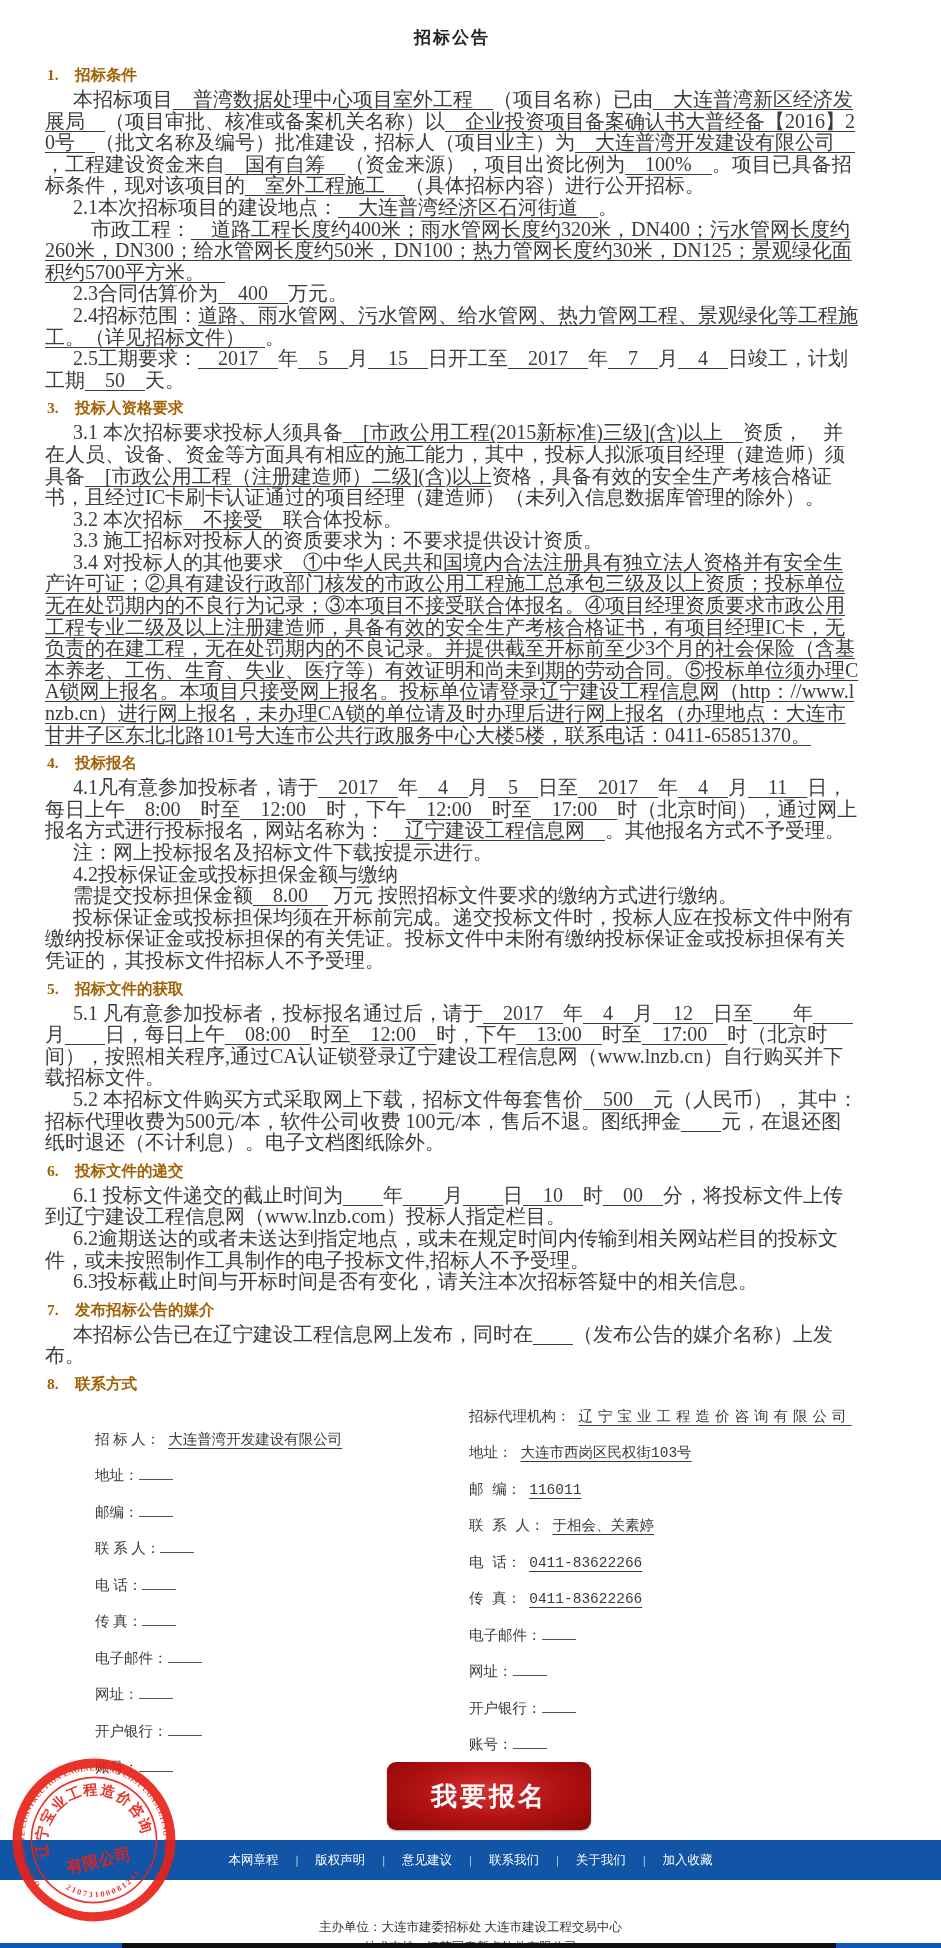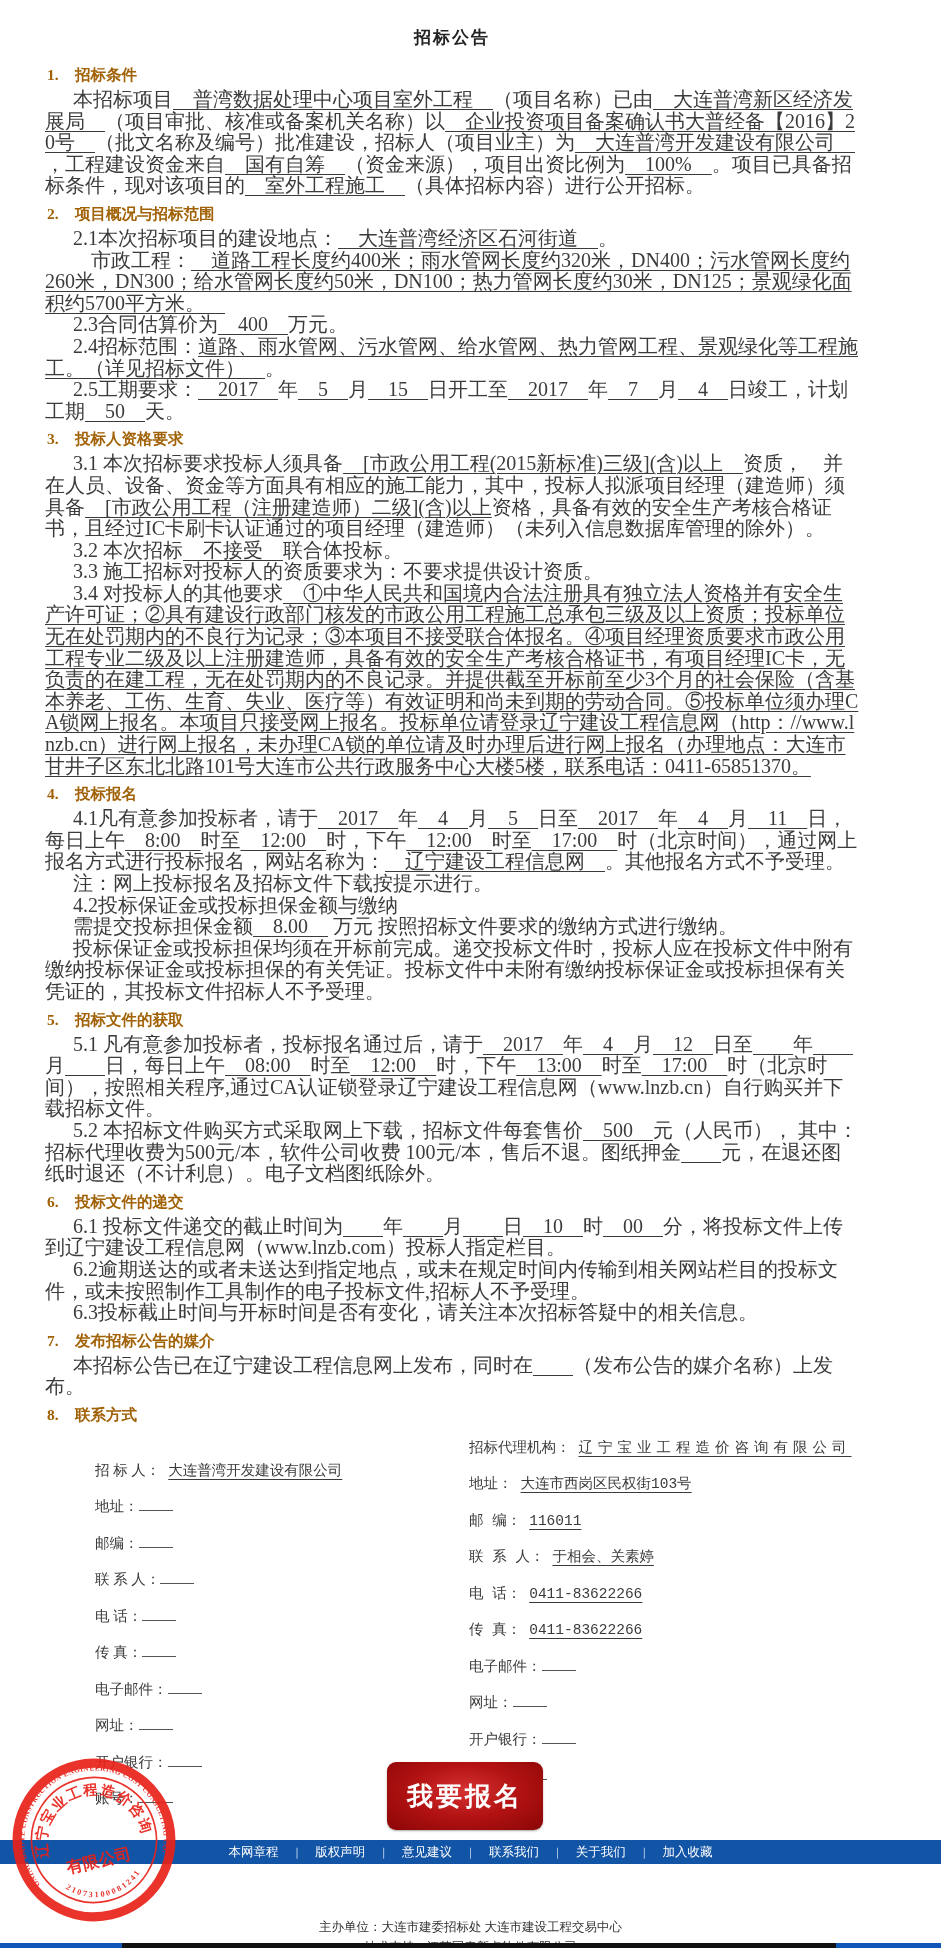--- a/index.html
+++ b/index.html
@@ -31,28 +31,28 @@
   .c-left{width:350px;margin-top:22px;flex:none;}
   .c-right{width:490px;margin-left:24px;flex:none;font-family:Liberation Mono, monospace;}
   .c-row{margin-bottom:15.5px;line-height:21px;min-height:21px;}
   .c-label{white-space:pre;}
   .c-val{text-decoration:underline;text-underline-offset:4px;padding:0 8px;}
   .c-val.blank{display:inline-block;width:34px;height:13px;border-bottom:1px solid #555;
     text-decoration:none;padding:0;vertical-align:baseline;}
   .c-val.agency{letter-spacing:5px;}
   
   .apply-btn{
-    position:absolute;left:387px;top:1762px;width:156px;height:68px;border:none;border-radius:9px;
+    position:absolute;left:387px;top:1762px;width:204px;height:68px;border:none;border-radius:9px;
     background:radial-gradient(ellipse at 50% 42%, #d63333 0%, #b31212 48%, #8a0606 100%);
     color:#ffffff;font-size:26px;font-weight:bold;letter-spacing:3px;cursor:pointer;z-index:4;
     font-family:"Liberation Serif","DejaVu Serif",serif;
     box-shadow:0 1px 2px rgba(0,0,0,.35);
   }
   .navbar{
-    position:absolute;left:0;top:1840px;width:941px;height:24px;background:var(--nav-blue);
+    position:absolute;left:0;top:1840px;width:941px;height:40px;background:var(--nav-blue);
     color:#fff;display:flex;align-items:center;justify-content:center;font-size:12.5px;z-index:2;
   }
   .nav-link{padding:0 13px;cursor:pointer;white-space:nowrap;}
   .nav-sep{color:#d9e6f8;font-size:11px;}
   .footer-lines{position:absolute;top:1870px;left:0;width:941px;text-align:center;
     font-size:12.5px;color:#333;line-height:19.5px;z-index:1;margin-top:48px;}
   .bottom-bar{position:absolute;top:1943px;height:5px;z-index:1;}
   .bb-left{left:0;width:122px;background:var(--bar-blue);}
   .bb-mid{left:122px;width:714px;background:var(--bar-black);}
   .bb-right{left:836px;width:105px;background:var(--bar-blue);}
@@ -61,21 +61,20 @@
 </head>
 <body>
 
 <div class="page">
 
   <div class="doc">
     <div class="title">招标公告</div>
     <div id="doc-sections">
         <div class="sec-h"><span class="num">1.</span><span>招标条件</span></div>
         <div class="para i1"><span>本招标项目</span><span class="u">　普湾数据处理中心项目室外工程　</span><span>（项目名称）已由</span><span class="u">　大连普湾新区经济发展局　</span><span>（项目审批、核准或备案机关名称）以</span><span class="u">　企业投资项目备案确认书大普经备【2016】20号　</span><span>（批文名称及编号）批准建设，招标人（项目业主）为</span><span class="u">　大连普湾开发建设有限公司　</span><span>，工程建设资金来自</span><span class="u">　国有自筹　</span><span>（资金来源），项目出资比例为</span><span class="u">　100%　</span><span>。项目已具备招标条件，现对该项目的</span><span class="u">　室外工程施工　</span><span>（具体招标内容）进行公开招标。</span></div>
-        <div class="sec-h"><span class="num">2.</span><span>项目概况与招标范围</span></div>
         <div class="para i1"><span>2.1本次招标项目的建设地点：</span><span class="u">　大连普湾经济区石河街道　</span><span>。</span></div>
         <div class="para i2"><span>市政工程：</span><span class="u">　道路工程长度约400米；雨水管网长度约320米，DN400；污水管网长度约260米，DN300；给水管网长度约50米，DN100；热力管网长度约30米，DN125；景观绿化面积约5700平方米。　</span></div>
         <div class="para i1"><span>2.3合同估算价为</span><span class="u">　400　</span><span>万元。</span></div>
         <div class="para i1"><span>2.4招标范围：</span><span class="u">道路、雨水管网、污水管网、给水管网、热力管网工程、景观绿化等工程施工。（详见招标文件）　</span><span>。</span></div>
         <div class="para i1"><span>2.5工期要求：</span><span class="u">　2017　</span><span>年</span><span class="u">　5　</span><span>月</span><span class="u">　15　</span><span>日开工至</span><span class="u">　2017　</span><span>年</span><span class="u">　7　</span><span>月</span><span class="u">　4　</span><span>日竣工，计划工期</span><span class="u">　50　</span><span>天。</span></div>
         <div class="sec-h"><span class="num">3.</span><span>投标人资格要求</span></div>
         <div class="para i1"><span>3.1 本次招标要求投标人须具备</span><span class="u">　[市政公用工程(2015新标准)三级](含)以上　</span><span>资质，　并在人员、设备、资金等方面具有相应的施工能力，其中，投标人拟派项目经理（建造师）须具备</span><span class="u">　[市政公用工程（注册建造师）二级](含)以上</span><span>资格，具备有效的安全生产考核合格证书，且经过IC卡刷卡认证通过的项目经理（建造师）（未列入信息数据库管理的除外）。</span></div>
         <div class="para i1"><span>3.2 本次招标</span><span class="u">　不接受　</span><span>联合体投标。</span></div>
         <div class="para i1"><span>3.3 施工招标对投标人的资质要求为：不要求提供设计资质。</span></div>
         <div class="para i1"><span>3.4 对投标人的其他要求</span><span class="u">　①中华人民共和国境内合法注册具有独立法人资格并有安全生产许可证；②具有建设行政部门核发的市政公用工程施工总承包三级及以上资质；投标单位无在处罚期内的不良行为记录；③本项目不接受联合体报名。④项目经理资质要求市政公用工程专业二级及以上注册建造师，具备有效的安全生产考核合格证书，有项目经理IC卡，无负责的在建工程，无在处罚期内的不良记录。并提供截至开标前至少3个月的社会保险（含基本养老、工伤、生育、失业、医疗等）有效证明和尚未到期的劳动合同。⑤投标单位须办理CA锁网上报名。本项目只接受网上报名。投标单位请登录辽宁建设工程信息网（http：//www.lnzb.cn）进行网上报名，未办理CA锁的单位请及时办理后进行网上报名（办理地点：大连市甘井子区东北北路101号大连市公共行政服务中心大楼5楼，联系电话：0411-65851370。</span></div>

